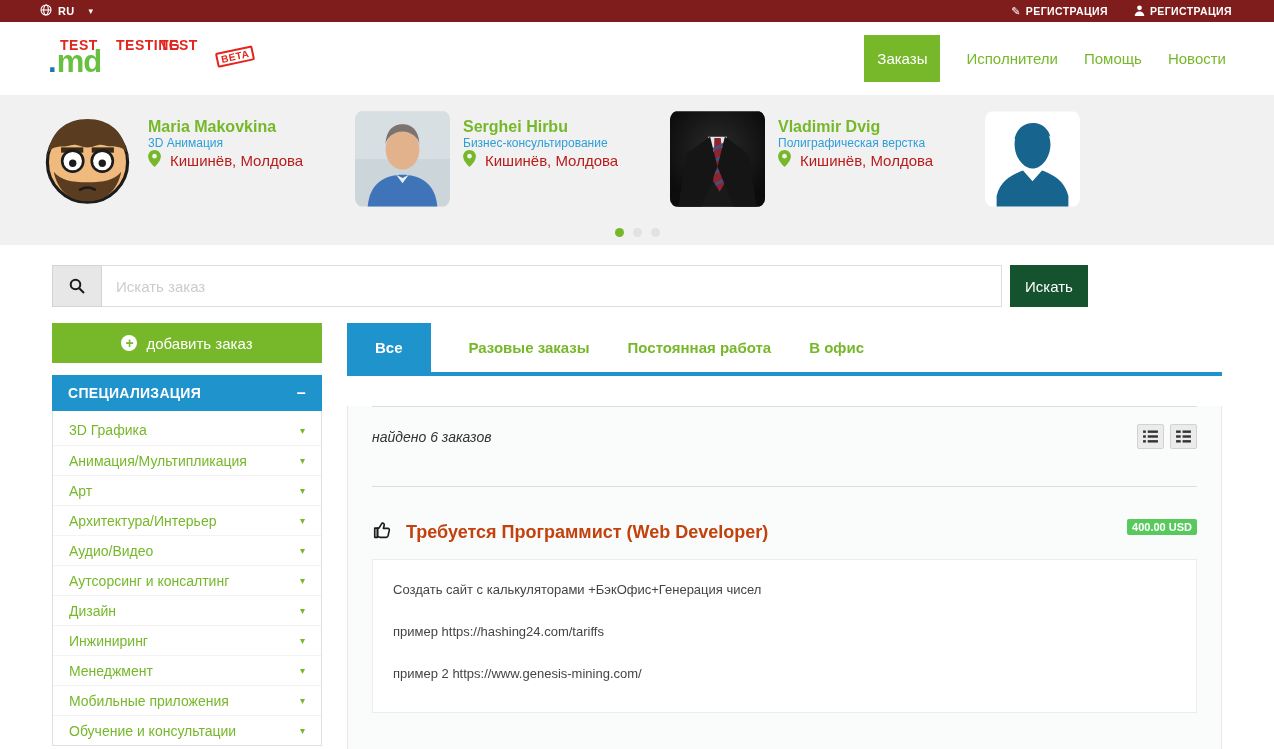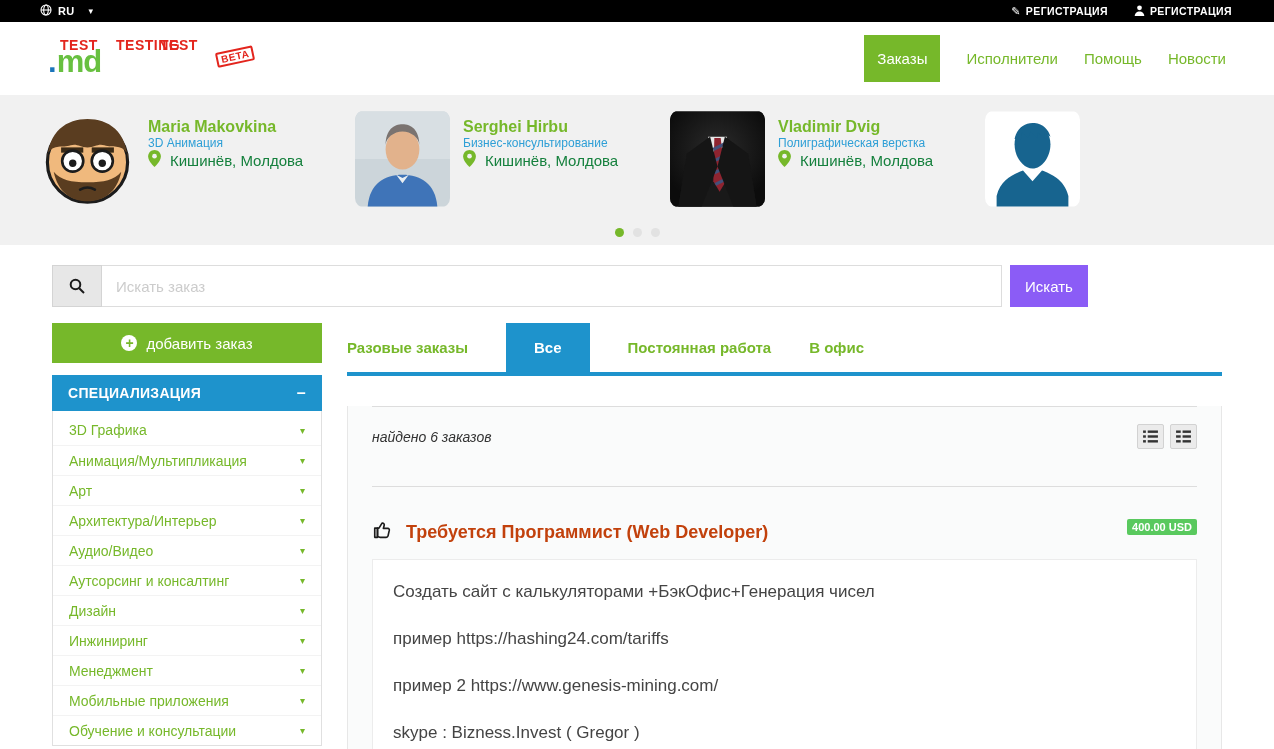--- a/index.html
+++ b/index.html
@@ -1,21 +1,21 @@
 <!DOCTYPE html>
 <html><head>
 <meta charset="utf-8">
 <style>
   * { margin:0; padding:0; box-sizing:border-box; }
   html,body { background:#fff; }
   body { font-family:"Liberation Sans","DejaVu Sans",sans-serif; }
   .page { width:1274px; height:749px; overflow:hidden; background:#fff; position:relative; }
 
   
-  .topbar { height:22px; background:#000000; display:flex; align-items:center; justify-content:space-between; padding:0 42px 0 40px; }
+  .topbar { height:22px; background:#7f1d1d; display:flex; align-items:center; justify-content:space-between; padding:0 42px 0 40px; }
   .topbar, .topbar a { color:#fff; }
   .tb-left { display:flex; align-items:center; gap:6px; cursor:pointer; }
   .tb-left .lang { font-size:11px; font-weight:bold; letter-spacing:.3px; }
   .tb-caret { font-size:9px; margin-left:8px; line-height:1; }
   .tb-right { display:flex; align-items:center; gap:26px; }
   .tb-link { display:flex; align-items:center; gap:5px; font-size:10.5px; font-weight:bold; letter-spacing:.4px; cursor:pointer; }
   .pencil { font-size:11px; line-height:1; }
 
   
   .header { height:73px; background:#fff; display:flex; align-items:center; justify-content:space-between; padding:0 48px; }
@@ -34,34 +34,34 @@
 
   
   .carousel { height:150px; background:#f1f1f1; padding:15px 40px 0 40px; position:relative; }
   .cards { display:flex; justify-content:space-between; }
   .fcard { display:flex; gap:13px; cursor:pointer; }
   .avatar { width:95px; height:98px; border-radius:10px; overflow:hidden; flex:0 0 auto; }
   .avatar svg { display:block; }
   .finfo { padding-top:8px; }
   .fname { color:#76b82a; font-size:16px; font-weight:bold; }
   .fspec { color:#2e9fd6; font-size:12px; }
-  .floc { display:flex; align-items:center; gap:9px; color:#15803d; font-size:15px; }
+  .floc { display:flex; align-items:center; gap:9px; color:#b91c1c; font-size:15px; }
   .dots { position:absolute; left:0; right:0; bottom:8px; display:flex; justify-content:center; gap:9px; }
   .dot { width:9px; height:9px; border-radius:50%; background:#e2e2e2; cursor:pointer; }
   .dot.active { background:#76b82a; }
 
   
   .container { width:1170px; margin:0 auto; }
 
   
   .search-row { display:flex; margin-top:20px; width:1036px; height:42px; }
   .search-iconbox { width:50px; background:#e7e7e7; border:1px solid #d4d4d4; display:flex; align-items:center; justify-content:center; }
   .search-input { flex:1; border:1px solid #ddd; border-left:none; padding:0 14px; font-size:15px; color:#333; outline:none; font-family:inherit; }
   .search-input::placeholder { color:#ccc; }
-  .search-btn { width:78px; margin-left:8px; background:#8b5cf6; color:#fff; border:none; font-size:15px; cursor:pointer; font-family:inherit; }
+  .search-btn { width:78px; margin-left:8px; background:#14532d; color:#fff; border:none; font-size:15px; cursor:pointer; font-family:inherit; }
 
   
   .columns { display:flex; margin-top:16px; align-items:flex-start; }
   .sidebar { width:270px; flex:0 0 auto; }
   .add-order { height:40px; background:#76b82a; color:#fff; display:flex; align-items:center; justify-content:center; gap:9px; font-size:15px; cursor:pointer; }
   .plus-circle { width:16px; height:16px; background:#fff; color:#76b82a; border-radius:50%; font-size:14px; font-weight:bold; display:flex; align-items:center; justify-content:center; line-height:1; padding-bottom:1px; }
   .spec-header { margin-top:12px; height:36px; background:#1e93cc; color:#fff; display:flex; align-items:center; justify-content:space-between; padding:0 16px; font-size:14px; font-weight:bold; letter-spacing:.3px; cursor:pointer; }
   .spec-minus { font-size:16px; font-weight:bold; }
   .spec-list { background:#fff; border:1px solid #e0e0e0; border-top:none; padding-top:4px;text-align:right; }
   .spec-item { height:30px; display:flex; align-items:center; justify-content:space-between; padding:0 16px; color:#76b82a; font-size:14px; cursor:pointer; }
@@ -79,21 +79,21 @@
   .results-row { display:flex; align-items:center; justify-content:space-between; margin:16px 0; height:27px; }
   .results-text { font-size:14px; font-style:italic; color:#333; }
   .view-toggles { display:flex; gap:6px; }
   .view-btn { width:27px; height:25px; background:#ebebeb; border:1px solid #d2d2d2; border-radius:2px; display:flex; align-items:center; justify-content:center; cursor:pointer; }
   .hr2 { margin-top:36px; }
   .job-head { display:flex; align-items:flex-start; margin-top:32px; }
   .job-title-wrap { display:flex; align-items:center; gap:12px; flex:1; cursor:pointer; }
   .job-title { color:#c2410c; font-size:18px; font-weight:bold; }
   .price-badge { background:#59c95e; color:#fff; font-size:11px; font-weight:bold; padding:2px 5px; border-radius:2px; }
   .job-desc { background:#fff; border:1px solid #ececec; margin-top:14px; padding:22px 20px 4px 20px; }
-  .job-desc p { font-size:17px; color:#444; margin-bottom:27px; }
+  .job-desc p { font-size:13px; color:#444; margin-bottom:27px; }
 </style>
 </head>
 <body>
 
 <div class="page">
 
   <div class="topbar">
     <div class="tb-left">
       <span>
         <svg width="12" height="12" viewBox="0 0 12 12" fill="none" stroke="#fff" stroke-width="1.1">
@@ -321,22 +321,22 @@
             </div>
           <div class="spec-item">
               <span>Обучение и консультации</span>
               <span class="spec-caret">▾</span>
             </div>
         </div>
       </aside>
 
       <main class="main">
         <div class="tabs">
+          <div class="tab active">Все</div>
           <div class="tab">Разовые заказы</div>
-          <div class="tab active">Все</div>
           <div class="tab">Постоянная работа</div>
           <div class="tab">В офис</div>
         </div>
 
         <div class="panel">
           <hr class="hline hr1">
 
           <div class="results-row">
             <span class="results-text">найдено 6 заказов</span>
             <div class="view-toggles">
@@ -375,20 +375,19 @@
               </span>
               <span class="job-title">Требуется Программист (Web Developer)</span>
             </div>
             <span class="price-badge">400.00 USD</span>
           </div>
 
           <div class="job-desc">
             <p>Создать сайт с калькуляторами +БэкОфис+Генерация чисел</p>
             <p>пример https://hashing24.com/tariffs</p>
             <p>пример 2 https://www.genesis-mining.com/</p>
-            <p>skype : Bizness.Invest ( Gregor )</p>
           </div>
         </div>
       </main>
 
     </div>
   </div>
 </div>
 
 </body></html>

